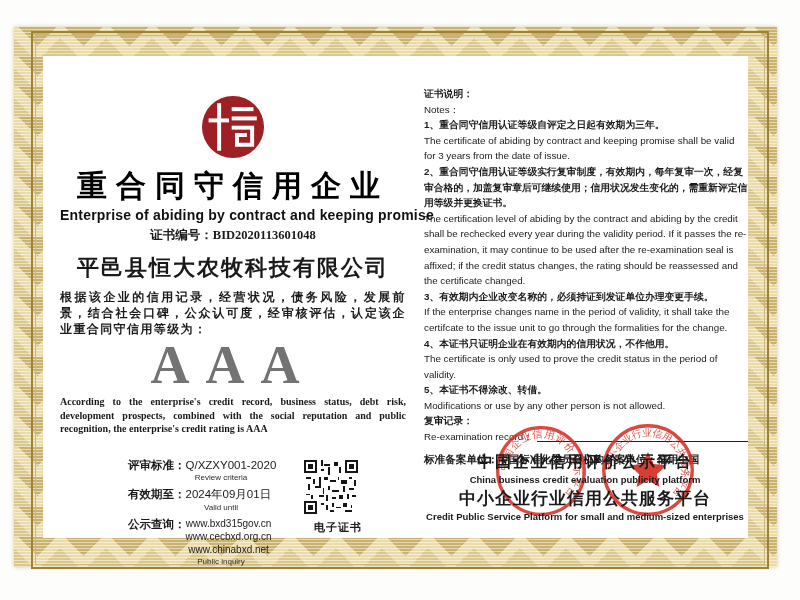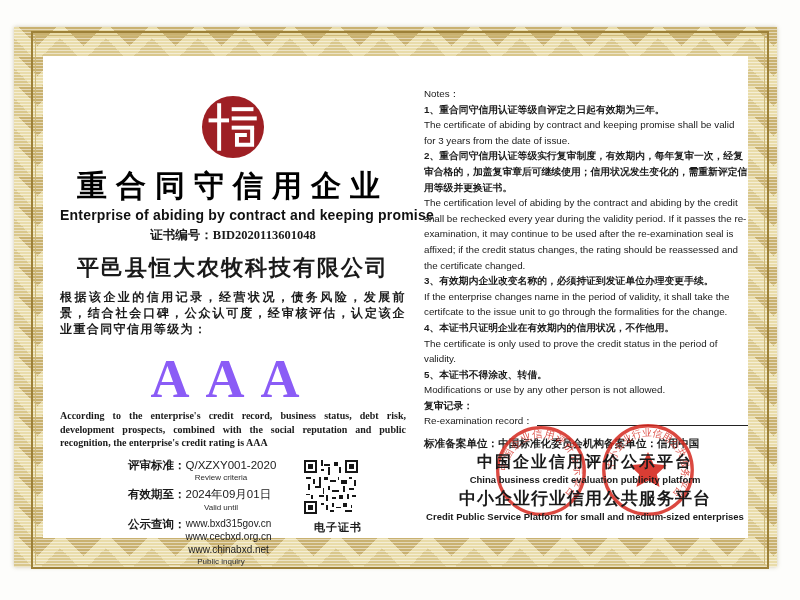--- a/index.html
+++ b/index.html
@@ -28,21 +28,21 @@
   .gold-line-inner{position:absolute;inset:35px;border:1px solid #cdb878;pointer-events:none;}
 
   
   .left-col{position:absolute;left:60px;top:94px;width:346px;text-align:center;}
   .emblem{width:66px;height:66px;display:inline-block;}
   .title-cn{margin-top:2px;font-size:30px;font-weight:bold;letter-spacing:9px;color:#000000;white-space:nowrap;}
   .title-en{font-size:14px;font-weight:bold;color:#111;white-space:nowrap;letter-spacing:.2px;}
   .cert-no{margin-top:4px;font-size:12.5px;font-weight:bold;font-family:"Liberation Serif",serif;}
   .company{margin-top:9px;font-size:22px;font-weight:600;letter-spacing:2px;white-space:nowrap;}
   .statement-cn{margin-top:7px;font-size:12px;font-weight:bold;line-height:1.32;text-align:justify;letter-spacing:1.4px;}
-  .rating{font-family:"Liberation Serif",serif;font-weight:bold;font-size:54px;line-height:1.0;color:#8b5cf6;letter-spacing:16px;margin-top:15px;}
+  .rating{font-family:"Liberation Serif",serif;font-weight:bold;font-size:54px;line-height:1.0;color:#737373;letter-spacing:16px;margin-top:1px;}
   .statement-en{margin-top:3px;font-family:"Liberation Serif",serif;font-weight:bold;font-size:10px;line-height:1.35;text-align:justify;}
 
   
   .fields{position:absolute;left:128px;top:410px;width:186px;text-align:center;margin-top:48px;}
   .field{margin-bottom:1px;}
   .frow{display:flex;font-size:11.5px;line-height:1.25;}
   .flabel{font-weight:bold;white-space:nowrap;}
   .fvalue{white-space:nowrap;}
   .fvalues{display:flex;flex-direction:column;font-size:10px;line-height:1.3;}
   .fen{font-size:8px;color:#2b2b2b;margin:1px 0 5px 0;}
@@ -132,20 +132,21 @@
     <rect width="29" height="29" fill="#fff"></rect>
     <path fill="#161616" d="M0 0h7v7H0z M22 0h7v7h-7z M0 22h7v7H0z"></path>
     <path fill="#fff" d="M1 1h5v5H1z M23 1h5v5h-5z M1 23h5v5H1z"></path>
     <path fill="#161616" d="M2 2h3v3H2z M24 2h3v3h-3z M2 24h3v3H2z"></path>
     <path fill="#161616" d="M9 0h1v3H9z M11 2h3v1h-3z M13 4h1v4h-1z M9 5h2v1H9z M16 1h2v2h-2z M19 4h1v3h-1z M1 9h3v1H1z M5 10h1v3H5z M8 9h1v5H8z M11 9h2v2h-2z M14 11h3v1h-3z M18 9h1v2h-1z M20 11h3v2h-3z M24 9h2v1h-2z M27 11h1v3h-1z M2 13h1v3H2z M6 14h3v1H6z M10 15h1v3h-1z M13 14h1v2h-1z M15 16h4v1h-4z M21 14h1v3h-1z M24 15h3v1h-3z M1 18h2v1H1z M4 19h1v2H4z M8 19h3v1H8z M12 19h1v3h-1z M15 20h2v1h-2z M19 19h2v2h-2z M23 18h1v3h-1z M26 19h2v1h-2z M9 23h2v1H9z M12 24h1v3h-1z M15 23h1v2h-1z M17 25h3v1h-3z M21 23h2v2h-2z M25 24h1v2h-1z M22 27h4v1h-4z M14 27h2v1h-2z"></path>
   </svg>
   <div class="qr-label">电子证书</div>
 </div>
 
 <div class="right-col">
+  <div class="ncn">证书说明：</div>
   <div class="nen">Notes：</div>
   <div class="ncn">1、重合同守信用认证等级自评定之日起有效期为三年。</div>
   <div class="nen">The certificate of abiding by contract and keeping promise shall be valid for 3 years from the date of issue.</div>
   <div class="ncn">2、重合同守信用认证等级实行复审制度，有效期内，每年复审一次，经复审合格的，加盖复审章后可继续使用；信用状况发生变化的，需重新评定信用等级并更换证书。</div>
   <div class="nen">The certification level of abiding by the contract and abiding by the credit shall be rechecked every year during the validity period. If it passes the re-examination, it may continue to be used after the re-examination seal is affixed; if the credit status changes, the rating should be reassessed and the certificate changed.</div>
   <div class="ncn">3、有效期内企业改变名称的，必须持证到发证单位办理变更手续。</div>
   <div class="nen">If the enterprise changes name in the period of validity, it shall take the certifcate to the issue unit to go through the formalities for the change.</div>
   <div class="ncn">4、本证书只证明企业在有效期内的信用状况，不作他用。</div>
   <div class="nen">The certificate is only used to prove the credit status in the period of validity.</div>
   <div class="ncn">5、本证书不得涂改、转借。</div>

